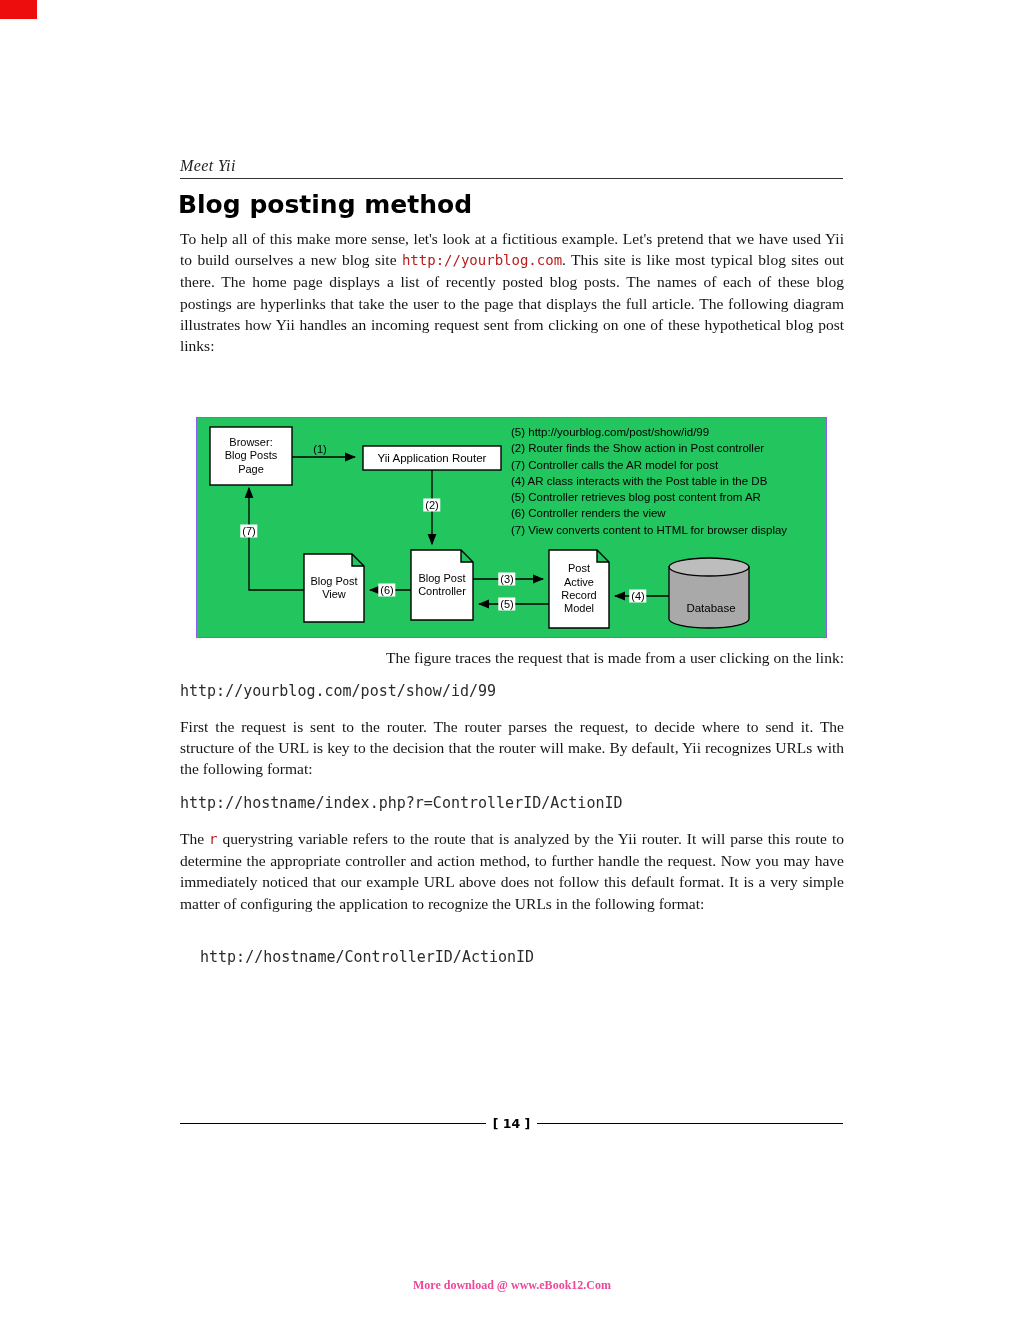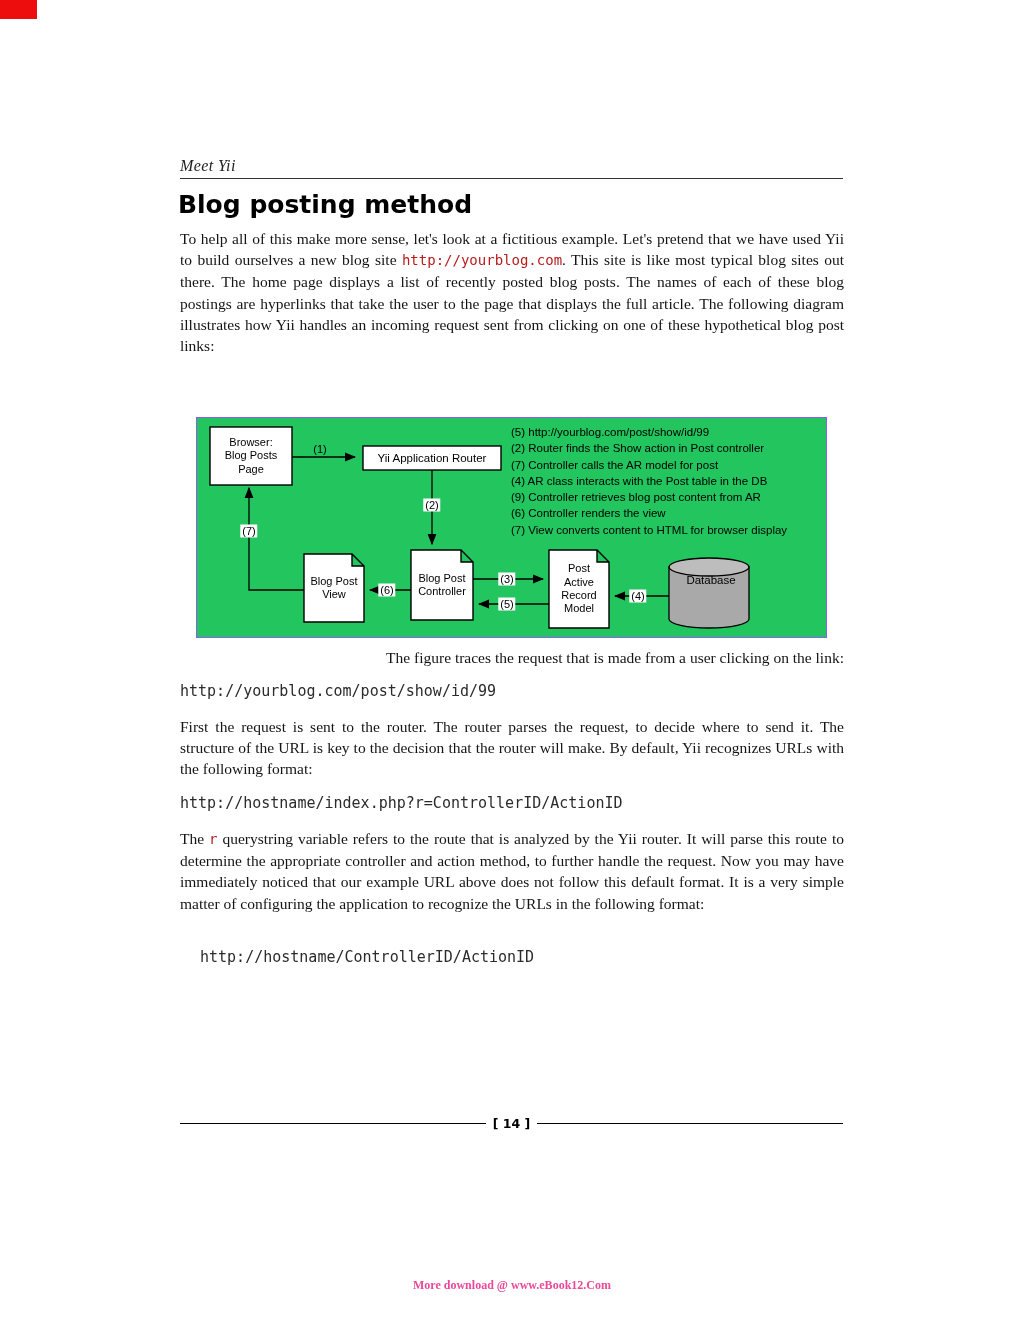--- a/index.html
+++ b/index.html
@@ -52,21 +52,21 @@
     position:absolute; z-index:2;
     font-family:"Liberation Sans", sans-serif; font-size:11px; line-height:1.22;
     display:flex; align-items:center; justify-content:center;
     text-align:center; white-space:pre-line; color:#000;
   }
   #lab-browser    { left:13px;  top:9px;   width:82px;  height:58px; }
   #lab-router     { left:166px; top:28px;  width:138px; height:24px; font-size:11.5px; }
   #lab-view       { left:107px; top:136px; width:60px;  height:68px; }
   #lab-controller { left:214px; top:132px; width:62px;  height:70px; }
   #lab-ar         { left:352px; top:132px; width:60px;  height:78px; }
-  #lab-db         { left:472px; top:140px; width:84px;  height:44px; font-size:11.5px; }
+  #lab-db         { left:472px; top:168px; width:84px;  height:44px; font-size:11.5px; }
 
   .steplist {
     position:absolute; left:314px; top:6px; z-index:2;
     font-family:"Liberation Sans", sans-serif; font-size:11.5px; line-height:16.3px;
     white-space:nowrap; color:#000;
   }
   .alabel {
     position:absolute; z-index:3; transform:translate(-50%,-50%);
     font-family:"Liberation Sans", sans-serif; font-size:11px; line-height:1;
     background:#fff; padding:1px 2px; color:#000;
@@ -145,21 +145,21 @@
 Active
 Record
 Model</div>
   <div class="dlabel" id="lab-db">Database</div>
 
   <div class="steplist">
     <div>(5) http://yourblog.com/post/show/id/99</div>
     <div>(2) Router finds the Show action in Post controller</div>
     <div>(7) Controller calls the AR model for post</div>
     <div>(4) AR class interacts with the Post table in the DB</div>
-    <div>(9) Controller retrieves blog post content from AR</div>
+    <div>(5) Controller retrieves blog post content from AR</div>
     <div>(6) Controller renders the view</div>
     <div>(7) View converts content to HTML for browser display</div>
   </div>
 
   <div class="alabel" id="al-1">(1)</div>
   <div class="alabel" id="al-2">(2)</div>
   <div class="alabel" id="al-3">(3)</div>
   <div class="alabel" id="al-4">(4)</div>
   <div class="alabel" id="al-5">(5)</div>
   <div class="alabel" id="al-6">(6)</div>

